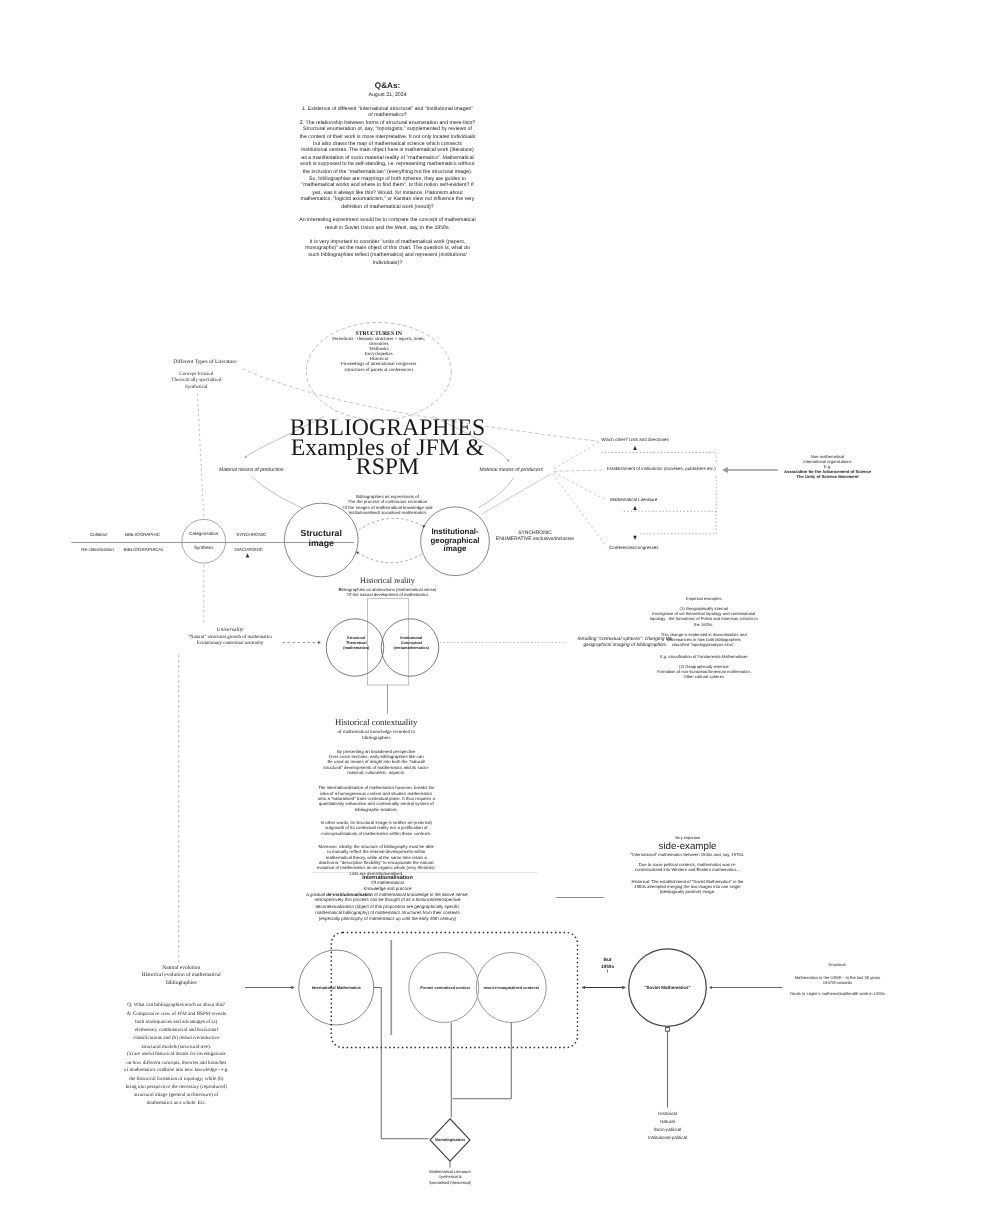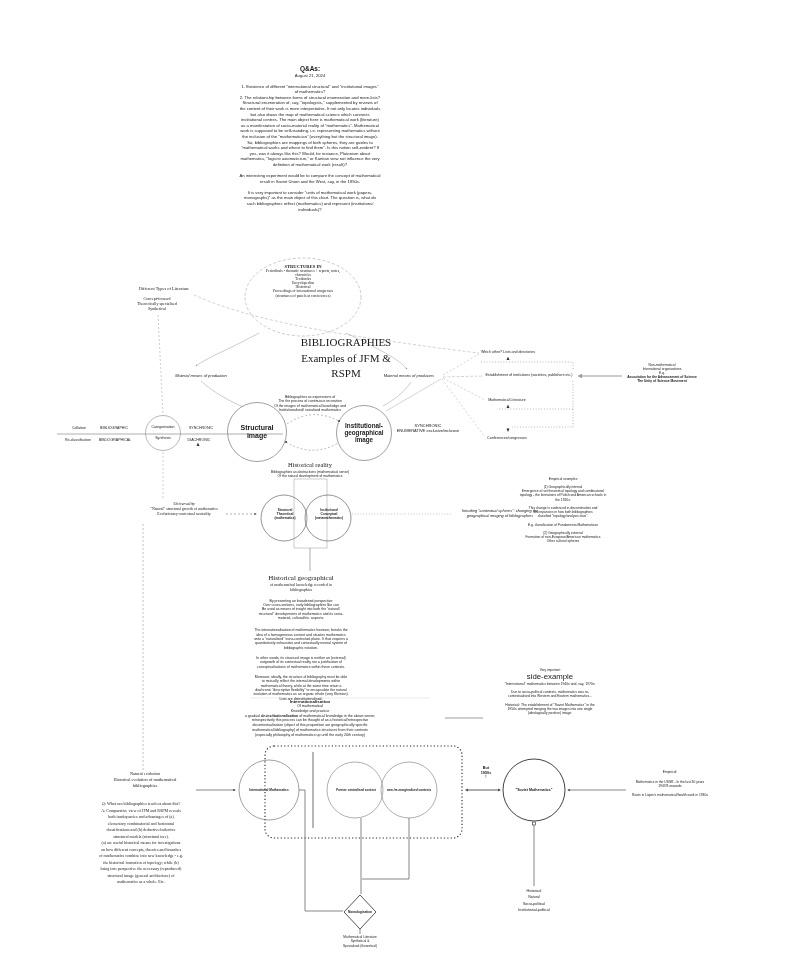--- a/index.html
+++ b/index.html
@@ -141,21 +141,21 @@
 Historical
 Proceedings of international congresses
 (structures of panels at conferences)</div>
   </div>
 
   <div class="abs c ser" style="left:164px;top:286px;font-size:4.4px;">Different Types of Literature</div>
   <div class="abs c ser pre" style="left:157px;top:296px;font-size:4px;line-height:5.2px;">Concept-focused
 Theoretically specialised
 Synthetical</div>
 
-  <div class="abs c ser pre" style="left:310px;top:335px;font-size:11px;line-height:15.5px;margin-left:36px;">BIBLIOGRAPHIES
+  <div class="abs c ser pre" style="left:310px;top:335px;font-size:19px;line-height:15.5px;">BIBLIOGRAPHIES
 Examples of JFM &amp;
 RSPM</div>
 
   <div class="abs c it" style="left:201px;top:373px;font-size:4px;white-space:nowrap;">Material means of production</div>
   <div class="abs c it" style="left:409px;top:373px;font-size:4px;white-space:nowrap;">Material means of producers</div>
 
   <div class="abs c pre" style="left:310px;top:395px;font-size:3.5px;line-height:4.4px;">Bibliographies as expressions of
 The the process of continuous recreation
 Of the images of mathematical knowledge and
 Institutionalised/ socialised mathematics</div>
@@ -219,21 +219,21 @@
 classified "topology/analysis situs".
 
 E.g. classification of Fundamenta Mathematicae
 
 (2) Geographically external
 Formation of non-European/American mathematics
 Other cultural spheres</div>
   </div>
 
   <div class="abs c" style="left:301px;top:574px;width:200px;">
-    <div class="ser" style="font-size:7px;">Historical geographical</div>
+    <div class="ser" style="font-size:7px;">Historical contextuality</div>
     <div class="ser pre" style="font-size:3.9px;line-height:4.8px;margin-top:1px;">of mathematical knowledge recorded in
 bibliographies</div>
     <div class="pre" style="font-size:3.5px;line-height:4.35px;margin-top:6px;">By presenting an broadened perspective
 Over cross-sections, early bibliographies like can
 Be used as means of insight into both the "natural/
 structural" developments of mathematics and its socio-
 material, cultural/etc. aspects.</div>
     <div class="pre" style="font-size:3.5px;line-height:4.35px;margin-top:8px;">The internationalisation of mathematics however, breaks the
 idea of a homogeneous context and situates mathematics
 onto a "naturalised" trans-contextual plane. It thus requires a

